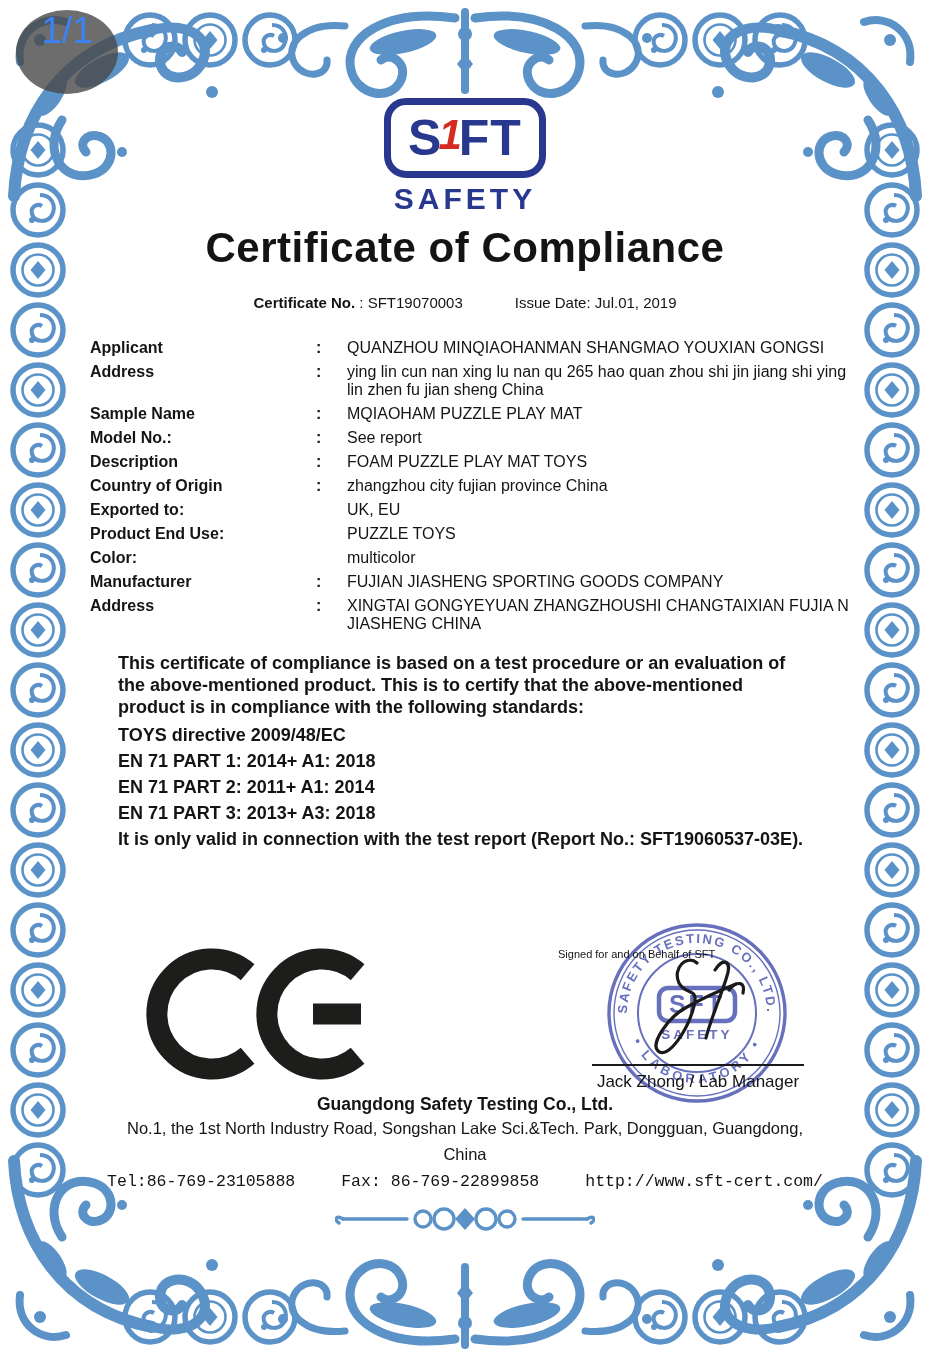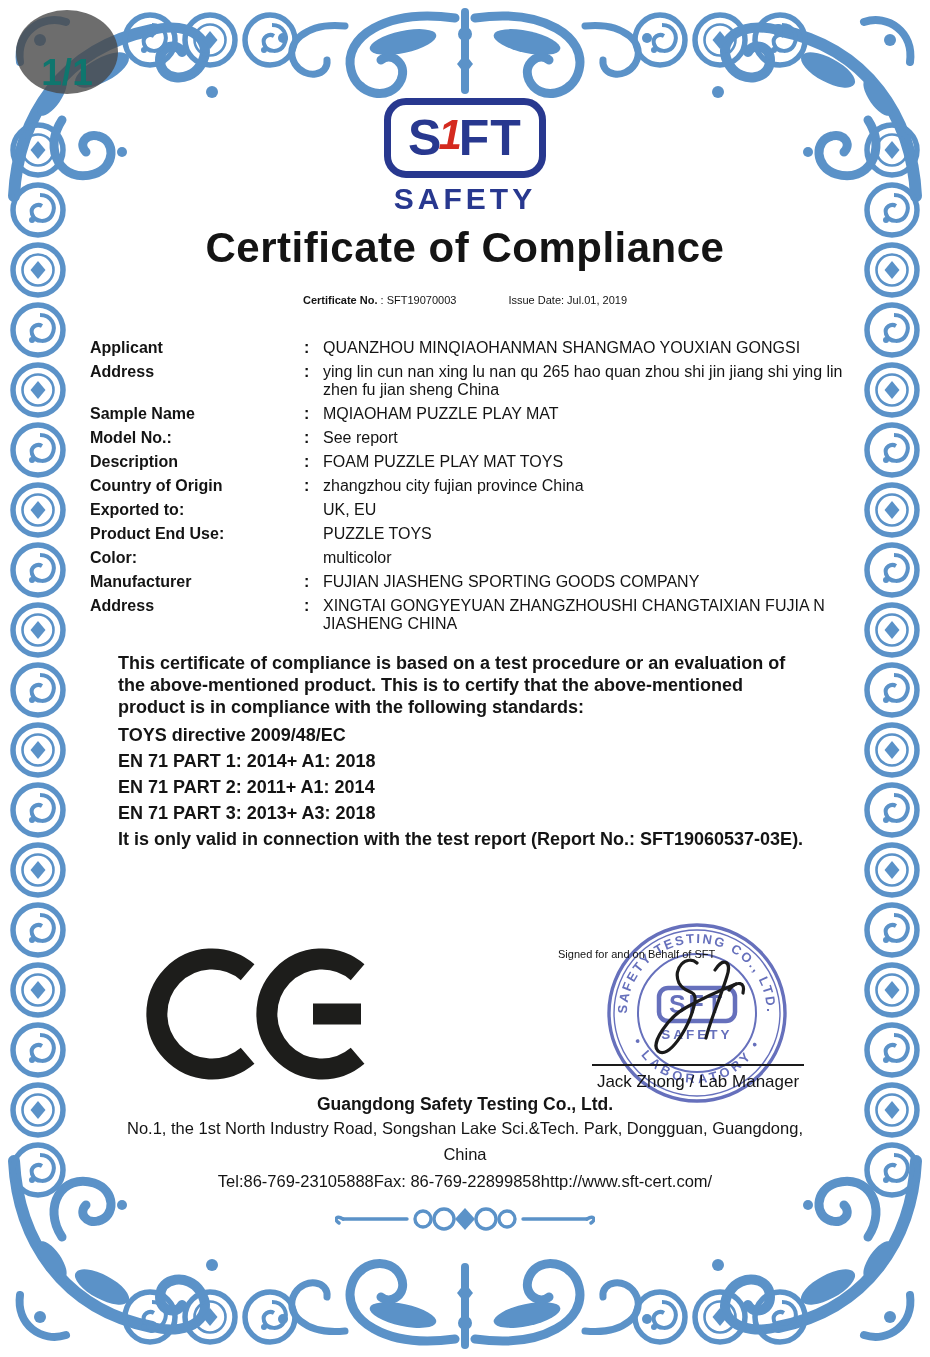--- a/index.html
+++ b/index.html
@@ -4,55 +4,55 @@
 <style>
   html,body{margin:0;padding:0;background:#ffffff;}
   .page{
     position:relative;width:930px;height:1357px;background:#ffffff;overflow:hidden;
     font-family:"Liberation Sans", sans-serif;color:#141414;
   }
   .border-svg{position:absolute;inset:0;pointer-events:none;}
   .page-badge{
     position:absolute;left:16px;top:10px;width:102px;height:84px;
     background:rgba(72,72,72,0.80);border-radius:50%;
-    display:flex;align-items:flex-end;justify-content:center;
-    color:#0f766e;font-size:37px;font-weight:bold;z-index:5;
+    display:flex;align-items:flex-start;justify-content:center;
+    color:#3b82f6;font-size:37px;font-weight:normal;z-index:5;
   }
   .logo-block{position:absolute;top:98px;left:0;right:0;text-align:center;z-index:2;}
   .logo-box{
     display:inline-flex;align-items:center;justify-content:center;
     border:7px solid #28388f;border-radius:22px;width:148px;height:66px;
     font-weight:bold;
   }
   .logo-box .lt{color:#28388f;font-size:50px;letter-spacing:1px;line-height:1;}
   .logo-box .ld{color:#d42a1f;font-size:42px;line-height:1;margin:0 -3px 6px -4px;font-style:italic;}
   .logo-sub{margin-top:4px;color:#28388f;font-size:30px;font-weight:bold;letter-spacing:4px;}
   .doc-title{position:absolute;top:224px;left:0;right:0;text-align:center;
     font-size:42px;font-weight:bold;letter-spacing:0.5px;}
-  .cert-line{position:absolute;top:294px;left:0;right:0;display:flex;justify-content:center;gap:52px;font-size:11px;}
+  .cert-line{position:absolute;top:294px;left:0;right:0;display:flex;justify-content:center;gap:52px;font-size:15px;}
   .cert-line b{font-weight:bold;}
   .fields{position:absolute;top:339px;left:90px;width:766px;font-size:16px;line-height:18px;}
-  .frow{display:flex;margin-bottom:6px;}
+  .frow{display:flex;margin-bottom:6px;gap:12px;}
   .flabel{width:214px;font-weight:bold;flex:none;}
   .fcolon{width:19px;font-weight:bold;flex:none;}
   .fvalue{flex:1;}
   .statement{position:absolute;top:652px;left:118px;width:697px;font-size:18px;font-weight:bold;}
   .statement .intro{line-height:22px;}
   .statement .std{margin-top:9px;line-height:17px;}
   .statement .validity{margin-top:9px;line-height:17px;}
   .ce-svg{position:absolute;left:142px;top:944px;}
   .sr{position:absolute;width:1px;height:1px;overflow:hidden;clip:rect(0 0 0 0);}
   .signed-for{position:absolute;left:558px;top:948px;font-size:11px;z-index:3;}
   .stamp-svg{position:absolute;left:602px;top:918px;z-index:2;}
   .sig-line{position:absolute;left:592px;top:1064px;width:212px;border-top:2px solid #1a1a1a;z-index:3;}
   .sig-name{position:absolute;left:566px;top:1072px;width:264px;text-align:center;font-size:17px;z-index:3;}
   .footer{position:absolute;top:1094px;left:0;right:0;text-align:center;font-size:16.5px;}
   .footer .company{font-size:17.5px;font-weight:bold;}
   .footer .addr{line-height:26px;}
-  .footer .contact{margin-top:5px;display:flex;justify-content:center;}
+  .footer .contact{margin-top:5px;display:flex;justify-content:center;gap:46px;font-family:Liberation Mono, monospace;}
   .divider-svg{position:absolute;top:1206px;left:50%;transform:translateX(-50%);}
 </style>
 </head>
 <body>
 
 <div class="page">
 
   <svg class="border-svg" width="930" height="1357" viewBox="0 0 930 1357" xmlns="http://www.w3.org/2000/svg">
     <defs>
       <g id="med" stroke="#5b92c8" fill="none" stroke-width="5.5">

